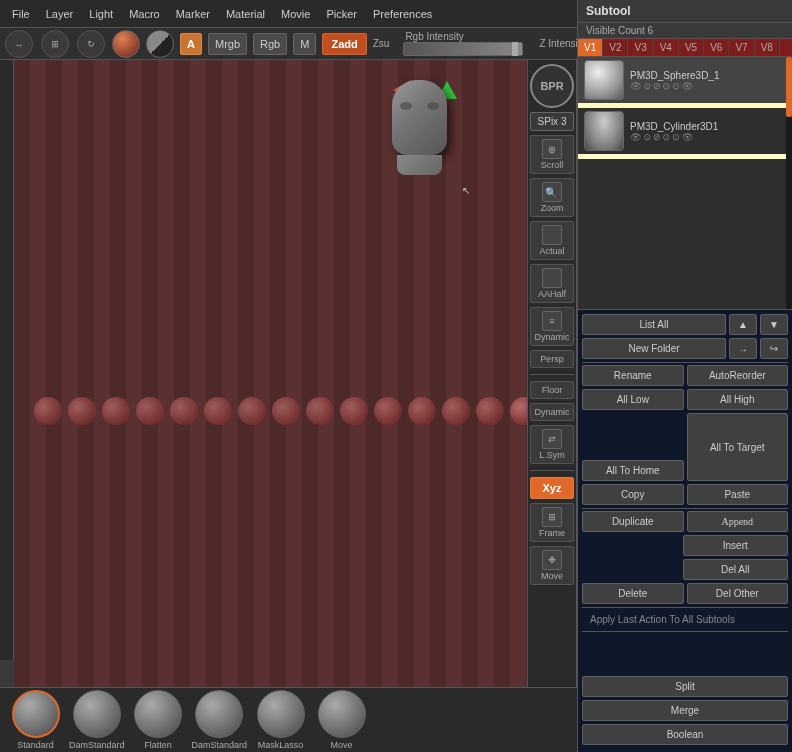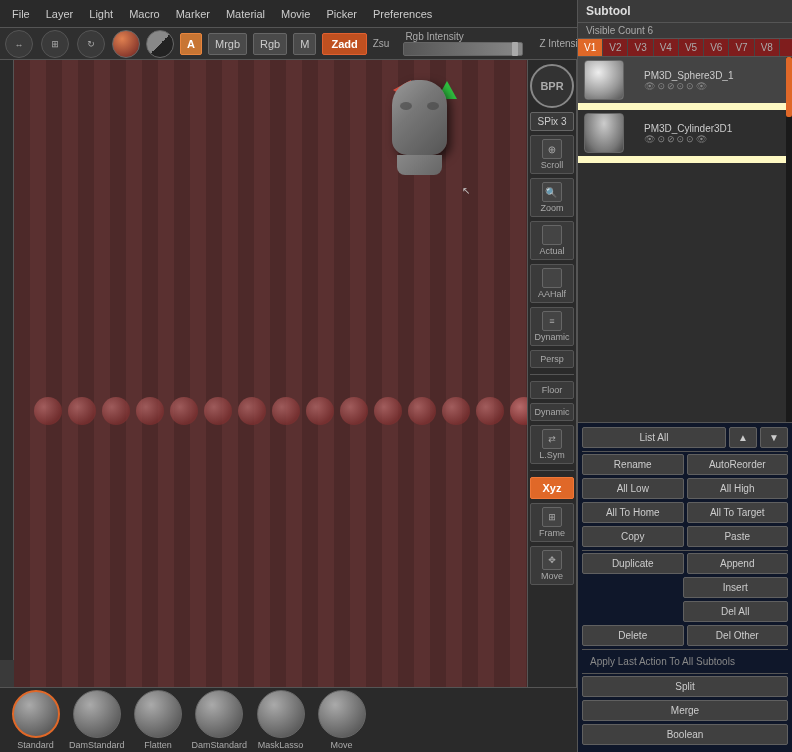--- a/index.html
+++ b/index.html
@@ -215,23 +215,23 @@
     
     .subtool-list {
       flex: 1;
       overflow-y: auto;
       overflow-x: hidden;
     }
     .subtool-item {
       display: flex;
       align-items: center;
       padding: 3px 6px;
-      border-bottom: 7px solid #fef9c3;
-      cursor: pointer;
-      gap: 20px;
+      border-bottom: 5px solid #fef9c3;
+      cursor: pointer;
+      gap: 6px;
     }
     .subtool-item.active { background: #444; }
     .subtool-thumb {
       width: 40px;
       height: 40px;
       background: radial-gradient(circle at 40% 35%, #ddd, #888);
       border-radius: 4px;
       border: 1px solid #666;
       flex-shrink: 0;
     }
@@ -603,50 +603,55 @@
   </div>
 
   <div class="subtool-actions">
     
     <div class="action-row">
       <button class="action-btn" style="flex:2;">List All</button>
       <button class="action-btn-icon">▲</button>
       <button class="action-btn-icon">▼</button>
     </div>
     
+    <div class="action-row">
+      <button class="action-btn" style="flex:2;">New Folder</button>
+      <button class="action-btn-icon">→</button>
+      <button class="action-btn-icon">↪</button>
+    </div>
 
     <div class="divider"></div>
 
     
     <div class="action-row">
       <button class="action-btn" style="flex:1;">Rename</button>
       <button class="action-btn" style="flex:1;">AutoReorder</button>
     </div>
     
     <div class="action-row">
       <button class="action-btn" style="flex:1;">All Low</button>
       <button class="action-btn" style="flex:1;">All High</button>
     </div>
     
     <div class="action-row">
-      <button class="action-btn" style="flex:1;">All To Home</button>
+      <button class="action-btn" style="flex:1;margin-top:47px;">All To Home</button>
       <button class="action-btn" style="flex:1;">All To Target</button>
     </div>
     
     <div class="action-row">
       <button class="action-btn" style="flex:1;">Copy</button>
       <button class="action-btn" style="flex:1;">Paste</button>
     </div>
 
     <div class="divider"></div>
 
     
     <div class="action-row">
       <button class="action-btn" style="flex:1;">Duplicate</button>
-      <button class="action-btn" style="flex:1;">Append</button>
+      <button class="action-btn" style="flex:1;font-family:Liberation Serif, serif;">Append</button>
     </div>
     
     <div class="action-row">
       <div style="flex:1;"></div>
       <button class="action-btn" style="flex:1;">Insert</button>
     </div>
     
     <div class="action-row">
       <div style="flex:1;"></div>
       <button class="action-btn" style="flex:1;">Del All</button>
@@ -659,21 +664,21 @@
 
     <div class="divider"></div>
 
     
     <button class="apply-last-btn">Apply Last Action To All Subtools</button>
 
     <div class="divider"></div>
 
     
     <div class="action-row">
-      <button class="action-btn" style="flex:1;">Split</button>
+      <button class="action-btn" style="flex:1;margin-top:42px;">Split</button>
     </div>
     <div class="action-row">
       <button class="action-btn" style="flex:1;">Merge</button>
     </div>
     <div class="action-row">
       <button class="action-btn" style="flex:1;">Boolean</button>
     </div>
   </div>
 </div>
 

